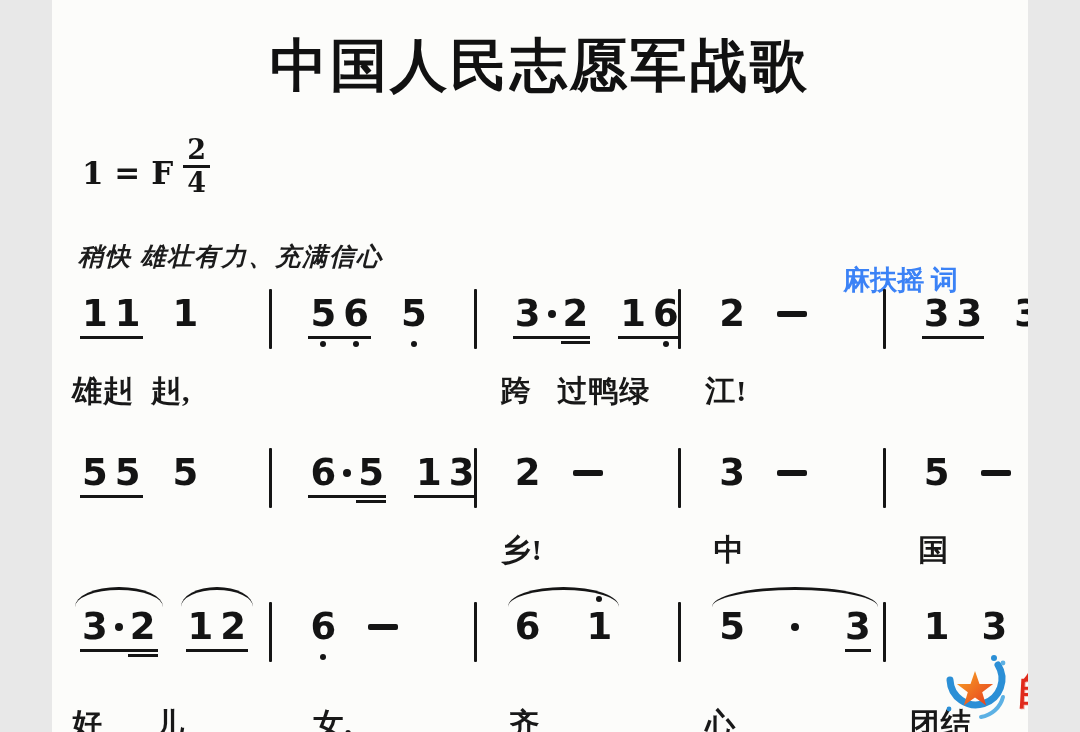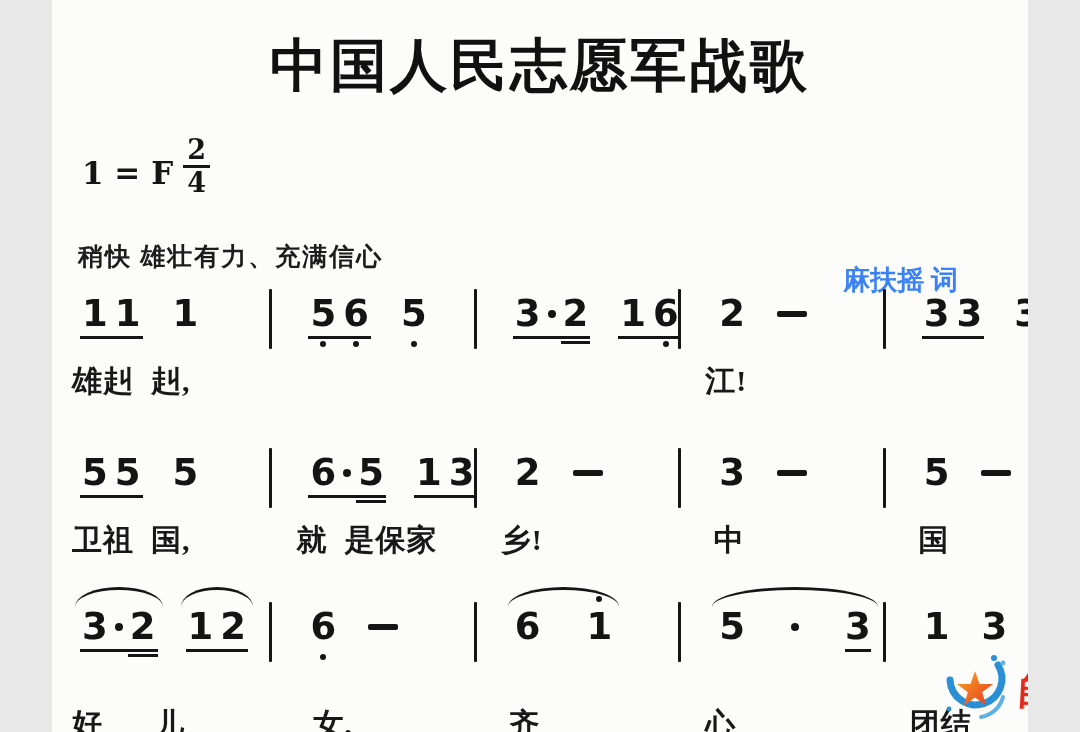--- a/index.html
+++ b/index.html
@@ -22,21 +22,21 @@
         font-size:27px;transform:translateY(-6px);}
   .frac .num{border-bottom:3px solid #151515;padding:0 4px 1px;}
   .frac .den{padding-top:1px;}
   .credits{
     position:absolute;top:156px;right:70px;text-align:left;
     font-size:27px;font-weight:bold;line-height:1.85;color:#3b82f6;
     font-family:Liberation Serif, serif;white-space:pre;
   }
   .tempo{
     position:absolute;top:240px;left:26px;
-    font-size:25px;font-weight:600;letter-spacing:2px;color:#1c1c1c;
+    font-size:25px;font-style:italic;font-weight:600;letter-spacing:2px;color:#1c1c1c;
     font-family:"Liberation Serif", serif;
   }
   
   .score-line{position:absolute;left:16px;width:1022px;display:flex;align-items:flex-start;}
   .line1{top:293px;} .line2{top:452px;} .line3{top:582px;}
   .measure{flex:1 1 0;min-width:0;display:flex;flex-direction:column;}
   .m-notes{display:flex;align-items:flex-start;gap:28px;height:52px;
            padding:2px 4px 14px 36px;}
   .measure:first-child .m-notes{padding-left:12px;}
   .line3 .m-notes{padding-top:26px;height:76px;}
@@ -53,21 +53,21 @@
   .note .lo{position:absolute;left:50%;transform:translateX(-50%);bottom:-15px;
             width:6px;height:6px;border-radius:50%;background:#151515;}
   .note .hi{position:absolute;left:50%;transform:translateX(-50%);top:-12px;
             width:6px;height:6px;border-radius:50%;background:#151515;}
   .note .ul2{position:absolute;left:-2px;right:-2px;bottom:-12px;height:3px;background:#151515;}
   .dash{width:30px;height:6px;background:#151515;border-radius:2px;margin-top:16px;}
   .dotsep{width:8px;height:8px;border-radius:50%;background:#151515;margin-top:15px;}
   .slur{position:absolute;left:-5px;right:-5px;top:-21px;height:17px;
         border-top:3px solid #151515;border-radius:50% 50% 0 0 / 100% 100% 0 0;}
   .m-lyric{
-    margin-top:0;padding-left:24px;white-space:pre;
+    margin-top:10px;padding-left:24px;white-space:pre;
     font-size:30px;font-weight:600;letter-spacing:1px;color:#181818;
     font-family:"Liberation Serif", serif;
   }
   .measure:first-child .m-lyric{padding-left:4px;}
   .line3 .m-lyric{margin-top:6px;}
   
   .watermark{position:absolute;left:885px;top:652px;display:flex;align-items:center;gap:2px;z-index:6;}
   .wm-text{
     font-size:37px;font-weight:900;color:#e02a1c;letter-spacing:1px;white-space:nowrap;
     font-family:"DejaVu Serif", serif;transform:skewX(-5deg) rotate(-2deg);
@@ -127,20 +127,21 @@
             <span class="grp ul1">
               <span class="note">3</span>
               <span class="note dotsep"></span>
               <span class="note">2<span class="ul2"></span></span>
             </span>
             <span class="grp ul1">
               <span class="note">1</span>
               <span class="note">6<span class="lo"></span></span>
             </span>
           </div>
+          <div class="m-lyric">跨   过鸭绿</div>
         </div>
         <span class="barline"></span>
         <div class="measure">
           <div class="m-notes">
             <span class="grp">
               <span class="note">2</span>
             </span>
             <span class="grp">
               <span class="note dash"></span>
             </span>
@@ -165,36 +166,34 @@
         <div class="measure">
           <div class="m-notes">
             <span class="grp ul1">
               <span class="note">5</span>
               <span class="note">5</span>
             </span>
             <span class="grp">
               <span class="note">5</span>
             </span>
           </div>
-          <div class="m-lyric">卫祖  国,</div>
         </div>
         <span class="barline"></span>
         <div class="measure">
           <div class="m-notes">
             <span class="grp ul1">
               <span class="note">6</span>
               <span class="note dotsep"></span>
               <span class="note">5<span class="ul2"></span></span>
             </span>
             <span class="grp ul1">
               <span class="note">1</span>
               <span class="note">3</span>
             </span>
           </div>
-          <div class="m-lyric">就  是保家</div>
         </div>
         <span class="barline"></span>
         <div class="measure">
           <div class="m-notes">
             <span class="grp">
               <span class="note">2</span>
             </span>
             <span class="grp">
               <span class="note dash"></span>
             </span>

